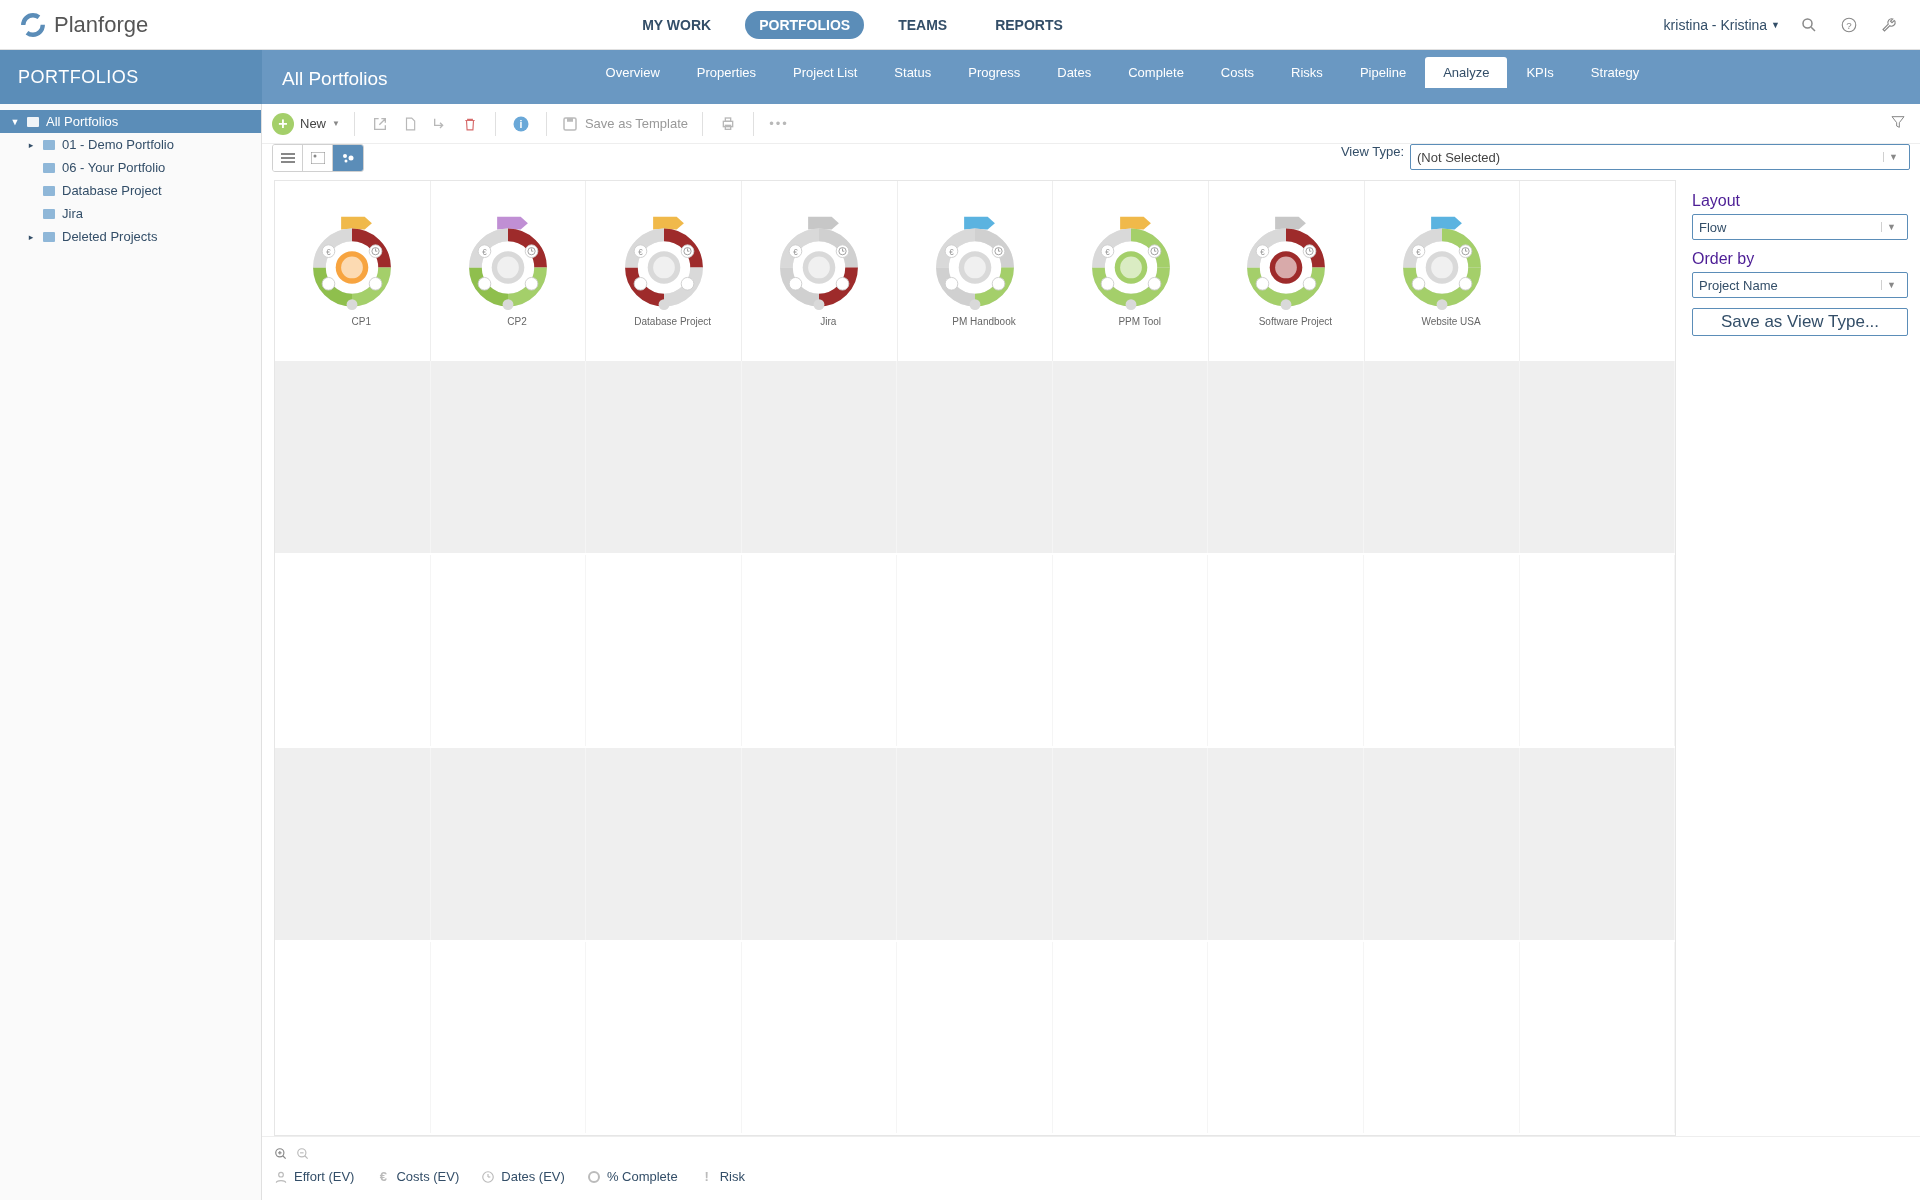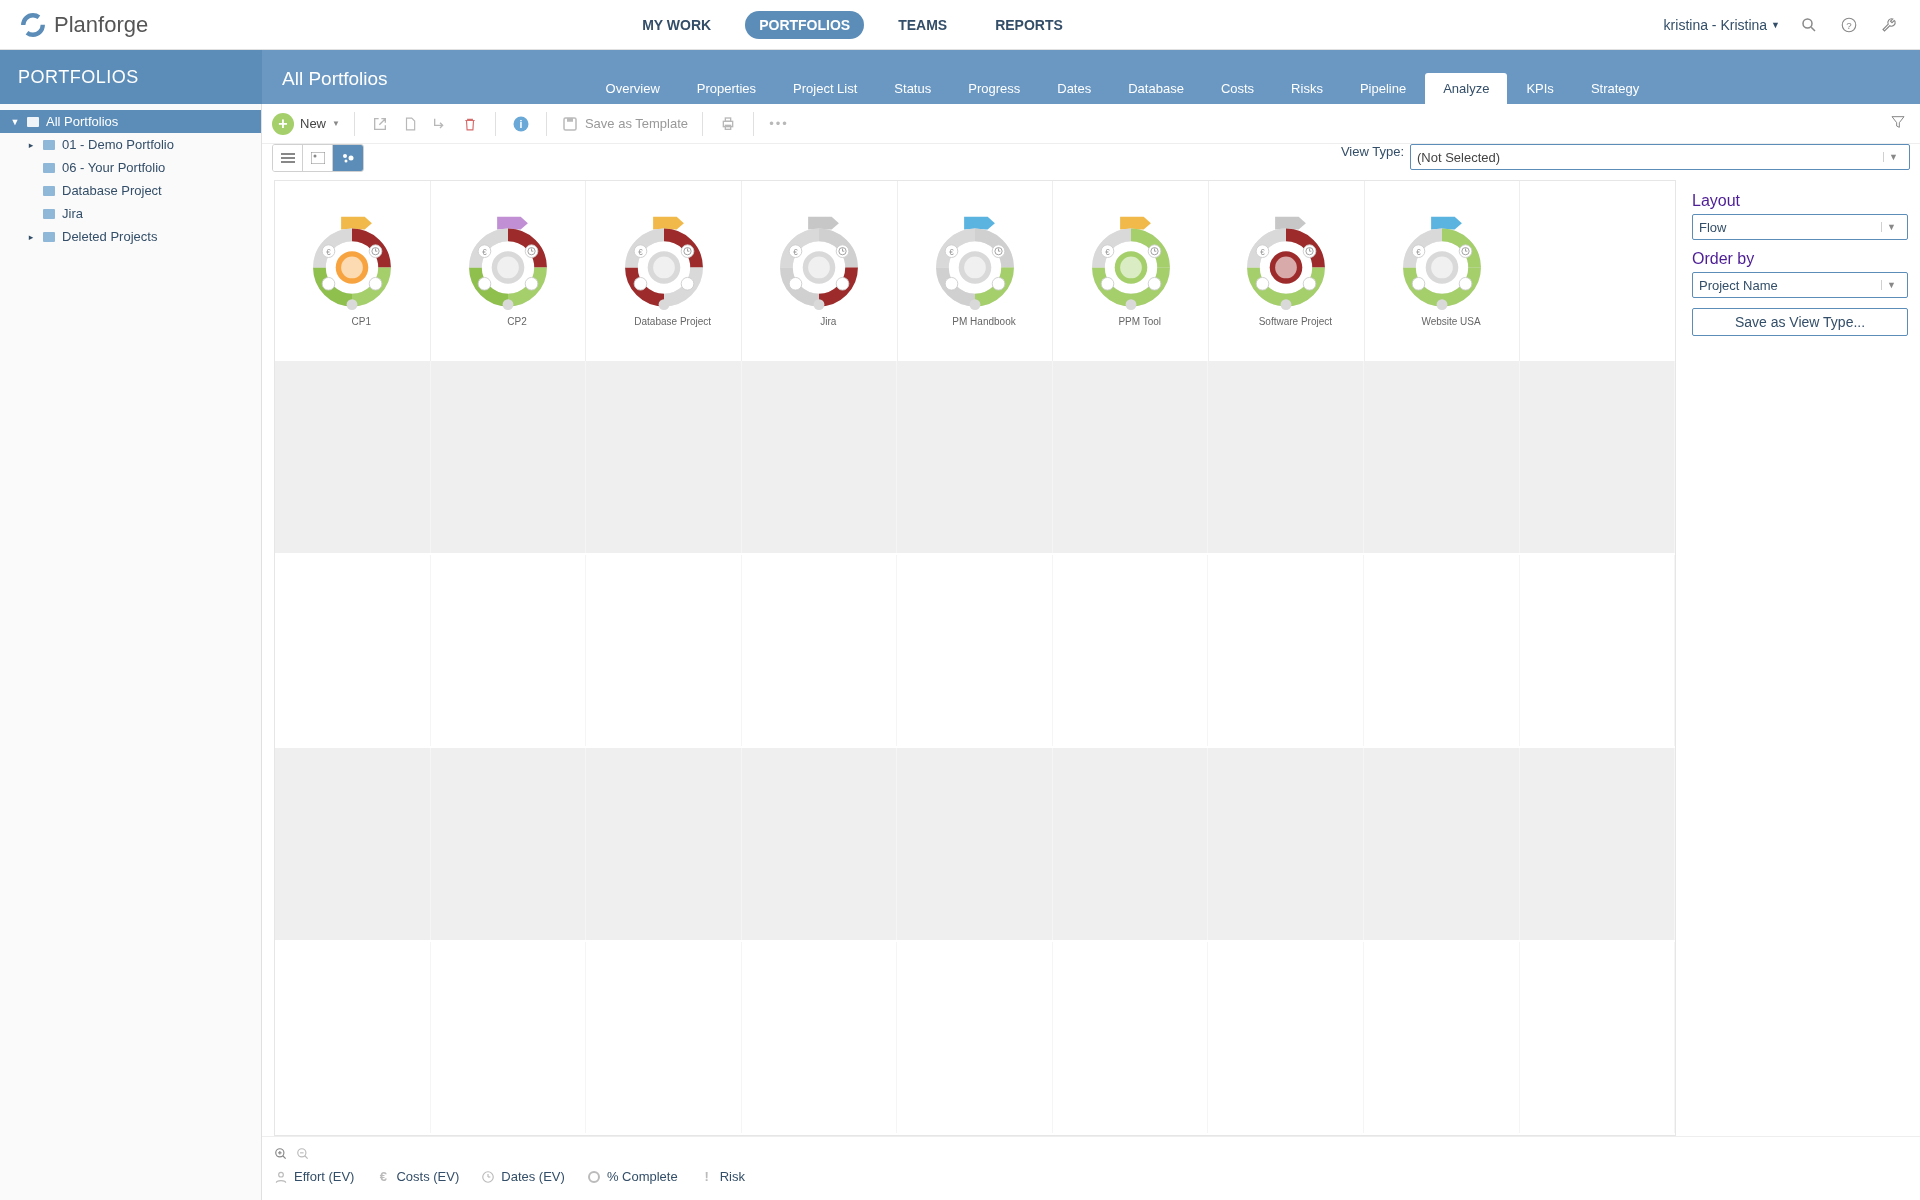--- a/index.html
+++ b/index.html
@@ -15,21 +15,21 @@
 .top-right { margin-left: auto; display: flex; align-items: center; gap: 18px; font-size: 14px; color: #334e68; }
 .user-menu { cursor: pointer; display:flex; align-items:center; gap:4px;}
 .icon-btn { width: 22px; height: 22px; cursor: pointer; display:flex; align-items:center; justify-content:center; color:#888; }
 
 
 .sub-header { height: 54px; background: #6a98c2; display: flex; align-items: flex-end; }
 .sidebar-title-area { width: 262px; background: #5b8db8; height: 100%; display: flex; align-items: center; padding-left: 18px; color: #fff; font-size: 18px; font-weight: 400; letter-spacing: 0.5px; }
 .page-title-area { flex: 1; display: flex; flex-direction: column; justify-content: flex-end; padding: 0 14px; color:#fff;}
 .page-title-row { display:flex; align-items:flex-end; height:100%;}
 .page-title { font-size: 19px; font-weight:400; margin-bottom: 14px; margin-left: 6px; }
-.tab-row { display: flex; margin-left: 200px; position:relative; bottom:0;}
+.tab-row { display: flex; margin-left: 200px; position:relative; bottom:16px;}
 .tab { padding: 8px 18px; font-size: 13px; color: #fff; cursor: pointer; border-radius: 3px 3px 0 0; margin-right: 1px; }
 .tab.active { background: #fff; color: #334e68; text-align: center; }
 
 
 .main-layout { display: flex; height: calc(100% - 104px); }
 .sidebar { width: 262px; border-right: 1px solid #e0e0e0; padding-top: 6px; background:#fafafa; }
 .tree-item { display: flex; align-items: center; padding: 4px 8px; font-size: 13px; cursor: pointer; gap: 6px; color:#334e68;}
 .tree-item.root { background: #5b8db8; color: #fff; }
 .tree-item .expand { width: 10px; text-align: center; font-size: 9px; }
 .tree-item.l1 { padding-left: 10px; }
@@ -65,21 +65,21 @@
 .empty-row { flex:1; background:#efefef; border-bottom:2px solid #fff; display:flex;}
 .empty-row .ecell { flex:1; border-right:1px solid #f5f5f5;}
 .empty-row.white { background:#fff;}
 
 .card-label { font-size:10px; color:#666; margin-top:6px; text-align:center;padding-left:18px;}
 
 
 .right-panel { width:216px; padding-top:12px;}
 .rp-label { font-size:16px; color:#4c1d95; margin-bottom:4px;}
 .rp-select { width:100%; height:26px; border:1px solid #5b8db8; border-radius:2px; padding:0 6px; font-size:13px; display:flex; align-items:center; justify-content:space-between; cursor:pointer; margin-bottom:10px; color:#334e68;}
-.rp-button { width:100%; height:28px; border:1px solid #5b8db8; background:#fff; color:#334e68; font-size:14px; cursor:pointer; border-radius:2px;}
+.rp-button { width:100%; height:28px; border:1px solid #5b8db8; background:#fff; color:#334e68; font-size:17px; cursor:pointer; border-radius:2px;}
 
 
 .footer { padding: 10px 12px; border-top:1px solid #eee;}
 .zoom-row { display:flex; gap:8px; margin-bottom:8px;}
 .legend-row { display:flex; gap:22px; align-items:center; margin-bottom:6px; flex-wrap:wrap;}
 .legend-item { display:flex; align-items:center; gap:6px; font-size:13px; color:#334e68;}
 .leg-icon { width:14px; height:14px; color:#bbb; display:flex; align-items:center; justify-content:center;}
 .phase-chip { width:16px; height:12px; clip-path: polygon(0 0, 80% 0, 100% 50%, 80% 100%, 0 100%);}
 
 
@@ -135,21 +135,21 @@
   <div class="page-title-area">
     <div class="page-title-row">
       <div class="page-title">All Portfolios</div>
       <div class="tab-row" id="tab-row">
           <div class="tab">Overview</div>
           <div class="tab">Properties</div>
           <div class="tab">Project List</div>
           <div class="tab">Status</div>
           <div class="tab">Progress</div>
           <div class="tab">Dates</div>
-          <div class="tab">Database</div>
+          <div class="tab">Complete</div>
           <div class="tab">Costs</div>
           <div class="tab">Risks</div>
           <div class="tab">Pipeline</div>
           <div class="tab active">Analyze</div>
           <div class="tab">KPIs</div>
           <div class="tab">Strategy</div>
         </div>
     </div>
   </div>
 </div>

